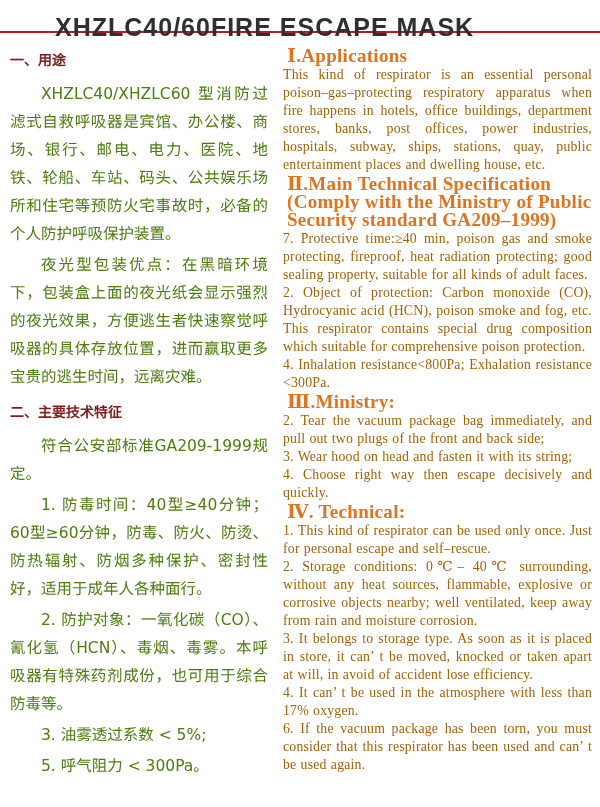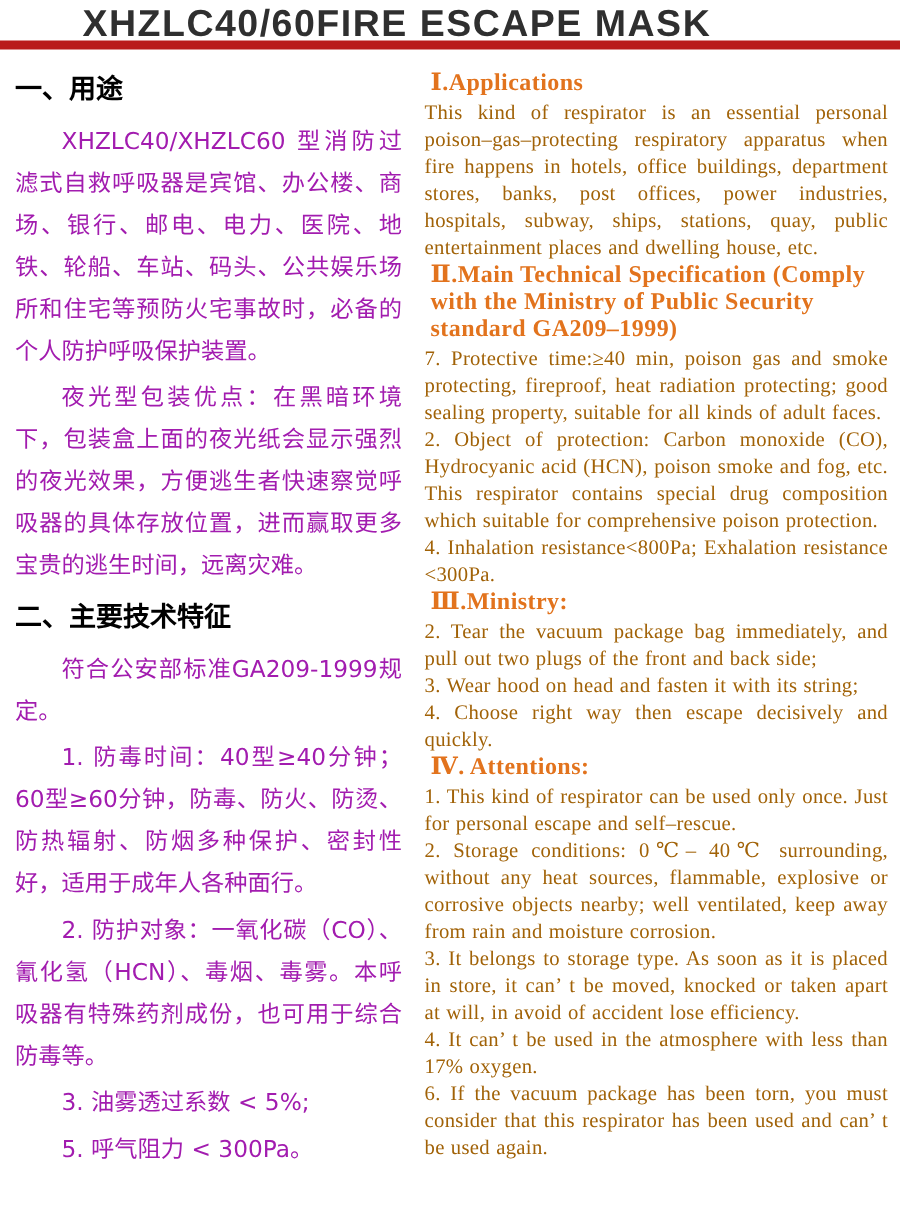--- a/index.html
+++ b/index.html
@@ -6,23 +6,23 @@
   html, body { background: #ffffff; }
   body {
     width: 600px;
     height: 807px;
     overflow: hidden;
     font-family: "DejaVu Sans", "Liberation Sans", sans-serif;
     position: relative;
   }
   
   .doc-header {
-    padding: 2px 0 0 55px;
+    padding: 13px 0 0 55px;
     height: 33px;
-    border-bottom: 6px solid #b91c1c;
+    border-bottom: 2px solid #b91c1c;
   }
   .doc-title {
     font-family: "Liberation Sans", "DejaVu Sans", sans-serif;
     font-size: 25px;
     font-weight: 600;
     letter-spacing: 1px;
     color: #2f2f2f;
     white-space: nowrap;
   }
   
@@ -30,41 +30,41 @@
     display: flex;
     padding: 14px 8px 0 10px;
     gap: 15px;
     align-items: flex-start;
   }
   .col-left  { width: 258px; flex: 0 0 auto; }
   .col-right { width: 309px; flex: 0 0 auto; }
 
   
   .cn-heading {
-    color: #000000;
-    font-size: 18px;
+    color: #7f1d1d;
+    font-size: 14px;
     font-weight: bold;
     line-height: 22px;
     margin: 10px 0 9px 0;
   }
   .cn-section:first-child .cn-heading { margin-top: 2px; }
   .cn-p {
-    color: #a21caf;
+    color: #4d7c0f;
     font-size: 15.5px;
     line-height: 28px;
     text-indent: 2em;
     text-align: justify;
     margin: 0 0 3px 0;
   }
 
   
   .en-heading {
     color: #e2731d;
     font-family: "Liberation Serif", "DejaVu Serif", serif;
-    font-size: 16px;
+    font-size: 19px;
     font-weight: bold;
     line-height: 18px;
     letter-spacing: 0.3px;
     margin: 1px 0 1px 4px;
   }
   .en-section:first-child .en-heading { margin-top: 0; }
   .en-p {
     color: #a16207;
     font-family: "Liberation Serif", "DejaVu Serif", serif;
     font-size: 13.8px;
@@ -118,21 +118,21 @@
     </div>
 
     <div class="en-section">
       <h2 class="en-heading">Ⅲ.Ministry:</h2>
       <p class="en-p">2. Tear the vacuum package bag immediately, and pull out two plugs of the front and back side;</p>
       <p class="en-p">3. Wear hood on head and fasten it with its string;</p>
       <p class="en-p">4. Choose right way then escape decisively and quickly.</p>
     </div>
 
     <div class="en-section">
-      <h2 class="en-heading">Ⅳ. Attentions:</h2>
+      <h2 class="en-heading">Ⅳ. Technical:</h2>
       <p class="en-p">1. This kind of respirator can be used only once. Just for personal escape and self–rescue.</p>
       <p class="en-p">2. Storage conditions: 0℃– 40℃ surrounding, without any heat sources, flammable, explosive or corrosive objects nearby; well ventilated, keep away from rain and moisture corrosion.</p>
       <p class="en-p">3. It belongs to storage type. As soon as it is placed in store, it can’ t be moved, knocked or taken apart at will, in avoid of accident lose efficiency.</p>
       <p class="en-p">4. It can’ t be used in the atmosphere with less than 17% oxygen.</p>
       <p class="en-p">6. If the vacuum package has been torn, you must consider that this respirator has been used and can’ t be used again.</p>
     </div>
 
   </section>
 
 </main>

